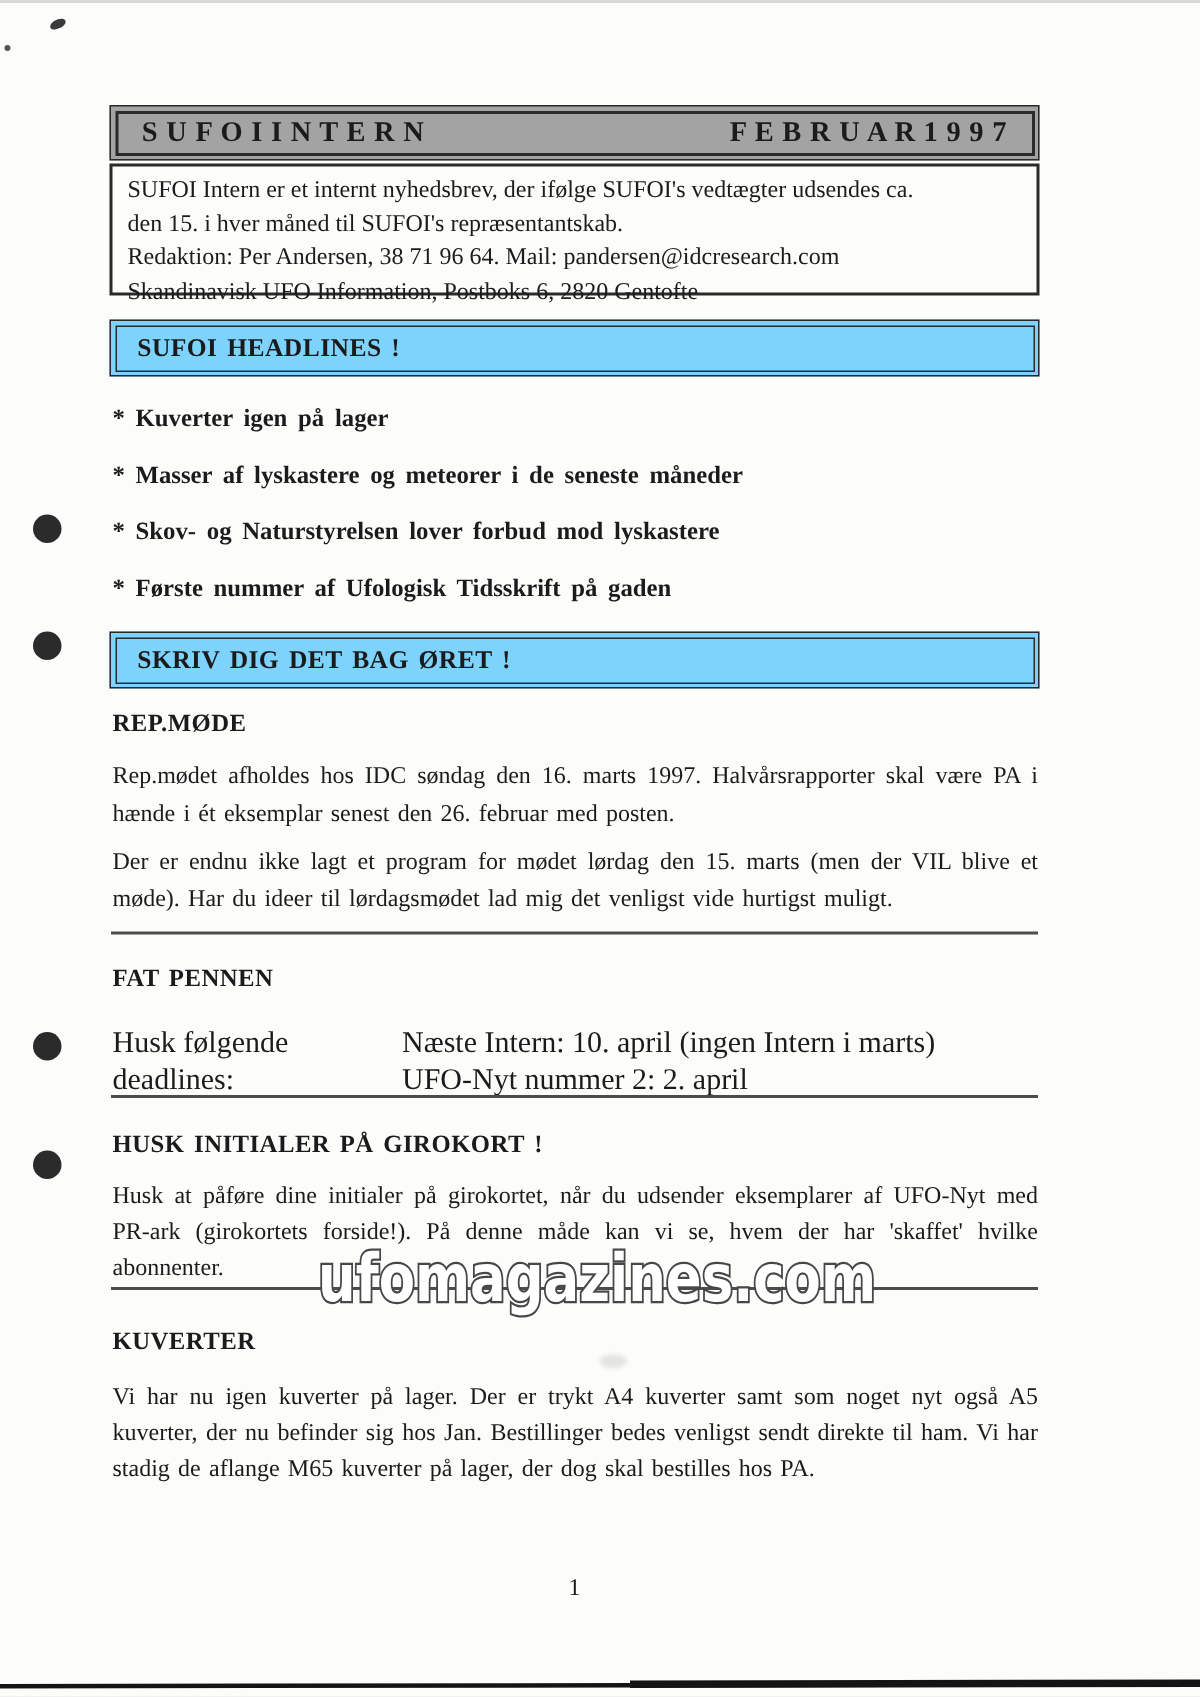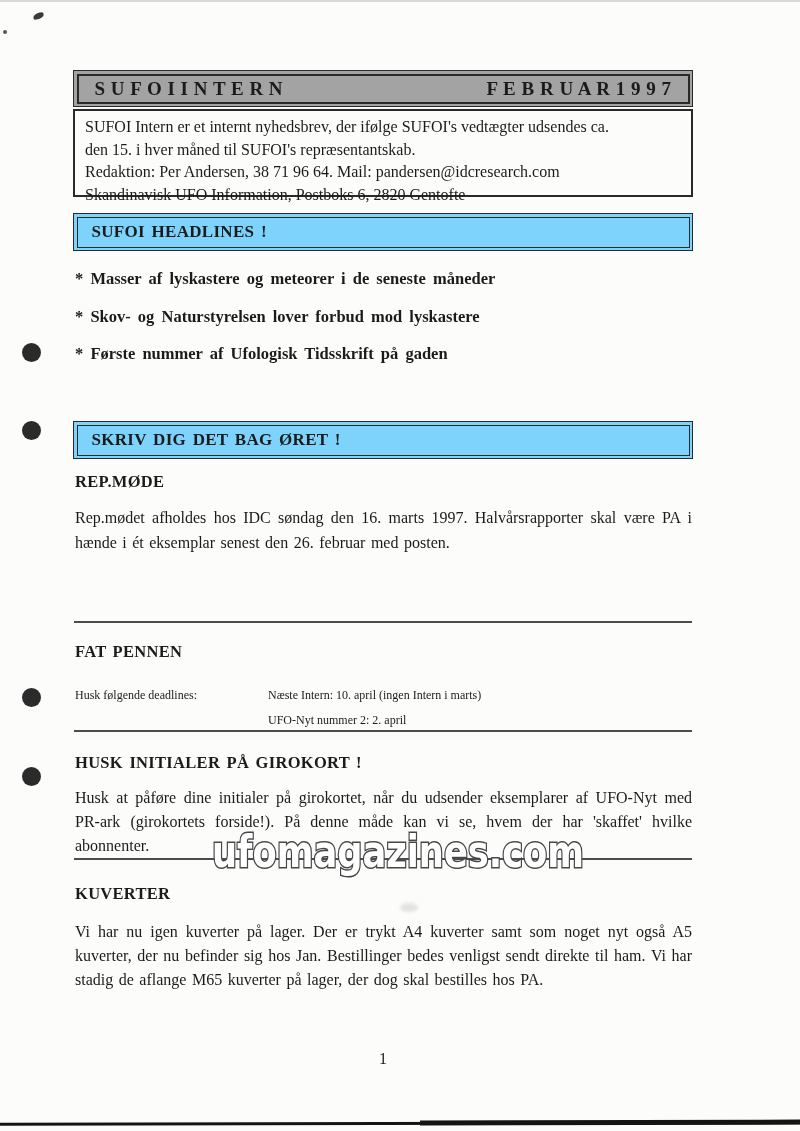--- a/index.html
+++ b/index.html
@@ -66,21 +66,21 @@
           line-height:25px; text-align:justify; word-spacing:1.5px; }
   #para-rep-1 { top:505px; }
   #para-rep-2 { top:562px; }
   #para-giro  { top:786px; line-height:24px; }
   #para-kuv   { top:920px; line-height:24px; }
 
   .rule { position:absolute; left:74px; width:618px; height:2px; background:#4c4c4c; }
   #rule-1 { top:621px; } #rule-2 { top:730px; } #rule-3 { top:858px; }
 
   .deadlines { position:absolute; left:75px; top:683px; width:617px;
-               display:flex; font-size:12px; line-height:25px; }
+               display:flex; font-size:20px; line-height:25px; }
   .dl-label  { width:193px; flex:none; }
   .dl-values { flex:1; }
 
   .watermark { position:absolute; left:203px; top:825px; width:390px; height:58px; }
 
   .page-number { position:absolute; left:0; top:1050px; width:766px;
                  text-align:center; font-size:16px; }
 
   .bottom-edge   { position:absolute; left:-2px; top:1122px; width:804px; height:3px;
                    background:#141414; transform:rotate(-0.1deg); }
@@ -113,31 +113,33 @@
     <div>den 15. i hver måned til SUFOI's repræsentantskab.</div>
     <div>Redaktion: Per Andersen, 38 71 96 64. Mail: pandersen@idcresearch.com</div>
     <div>Skandinavisk UFO Information, Postboks 6, 2820 Gentofte</div>
   </div>
 
   <div class="banner" id="headlines-banner">
     <div class="banner-inner">SUFOI HEADLINES !</div>
   </div>
 
   <div class="bullets">
+    <div class="bullet">* Kuverter igen på lager</div>
     <div class="bullet">* Masser af lyskastere og meteorer i de seneste måneder</div>
     <div class="bullet">* Skov- og Naturstyrelsen lover forbud mod lyskastere</div>
     <div class="bullet">* Første nummer af Ufologisk Tidsskrift på gaden</div>
   </div>
 
   <div class="banner" id="reminder-banner">
     <div class="banner-inner">SKRIV DIG DET BAG ØRET !</div>
   </div>
 
   <div class="sec-h" id="rep-mode-h">REP.MØDE</div>
   <div class="para" id="para-rep-1">Rep.mødet afholdes hos IDC søndag den 16. marts 1997. Halvårsrapporter skal være PA i hænde i ét eksemplar senest den 26. februar med posten.</div>
+  <div class="para" id="para-rep-2">Der er endnu ikke lagt et program for mødet lørdag den 15. marts (men der VIL blive et møde). Har du ideer til lørdagsmødet lad mig det venligst vide hurtigst muligt.</div>
 
   <div class="rule" id="rule-1"></div>
 
   <div class="sec-h" id="fat-pennen-h">FAT PENNEN</div>
   <div class="deadlines">
     <div class="dl-label">Husk følgende deadlines:</div>
     <div class="dl-values">
       <div>Næste Intern: 10. april (ingen Intern i marts)</div>
       <div>UFO-Nyt nummer 2: 2. april</div>
     </div>

